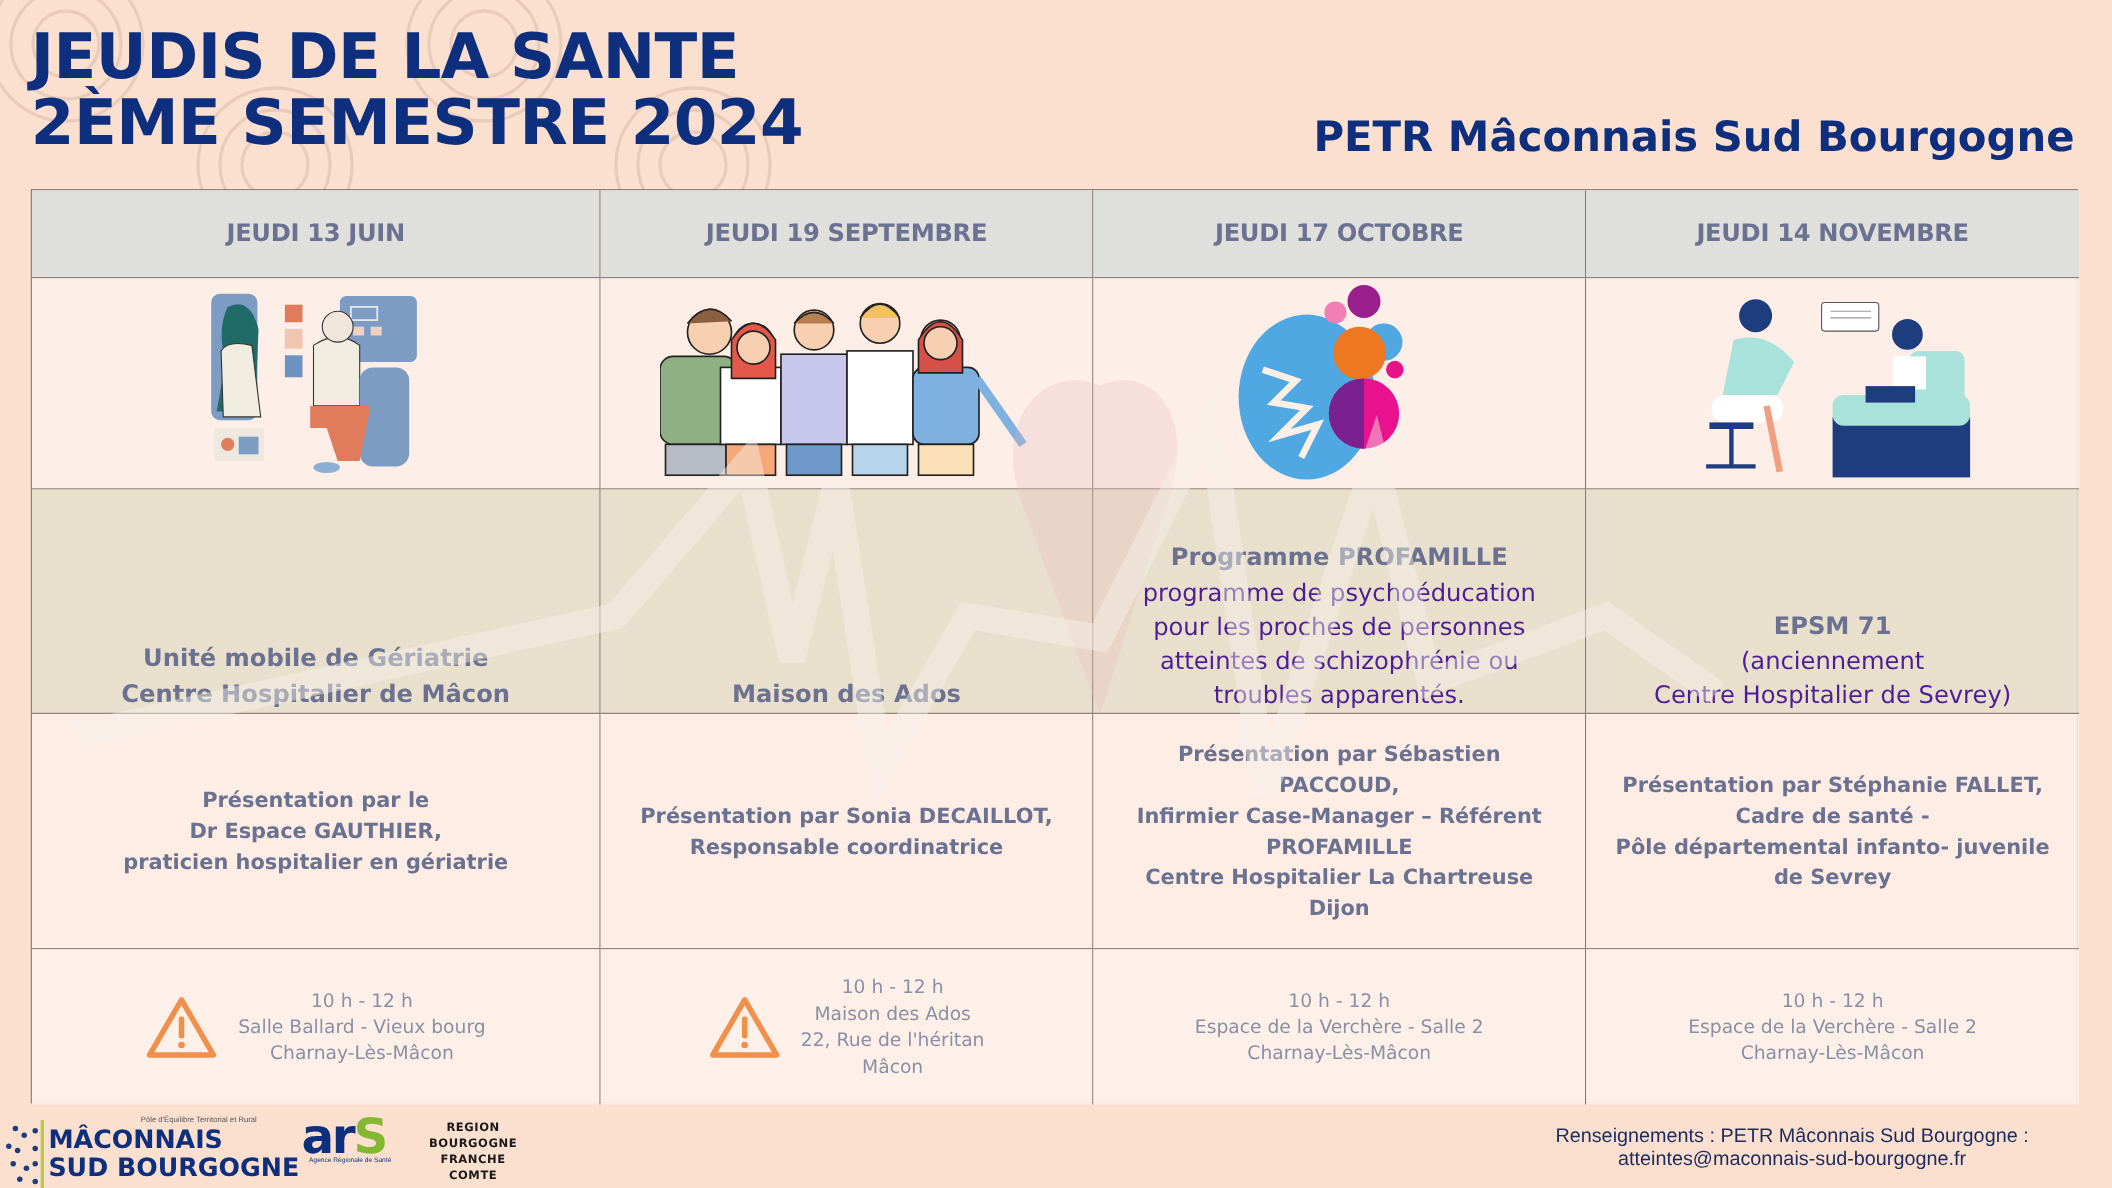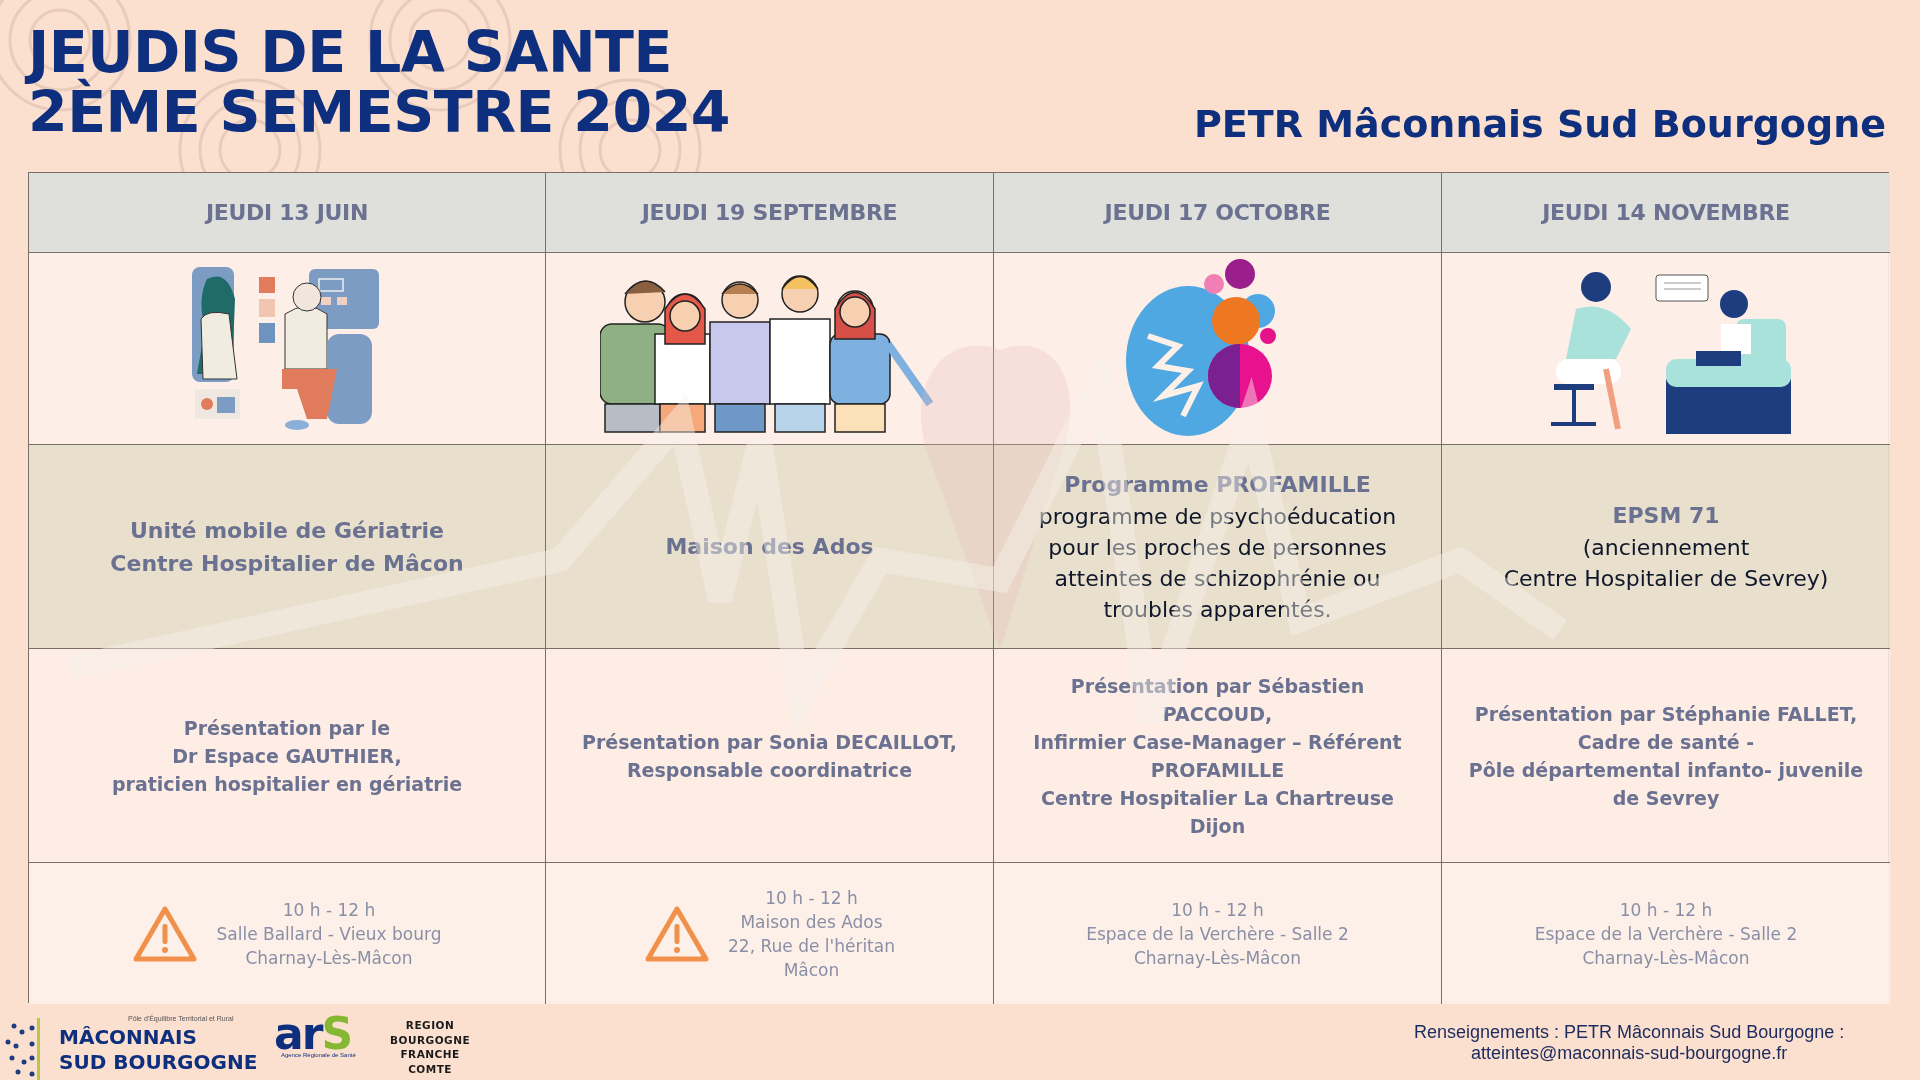--- a/index.html
+++ b/index.html
@@ -35,34 +35,34 @@
   }
   .cell {
     border-right: 1.5px solid #7a6e66; border-bottom: 1.5px solid #7a6e66;
     display: flex; align-items: center; justify-content: center;
     text-align: center; position: relative; z-index: 2;
   }
   .cell.lastcol { border-right: none; }
   .cell.lastrow { border-bottom: none; }
   .r-head { background: #dfdfdc; }
   .r-img { background: rgba(253,240,233,0.9); }
-  .r-title { background: rgba(230,222,205,0.92); }
+  .r-title { background: rgba(230,222,205,0.92); align-items: flex-end; }
   .r-pres { background: rgba(253,240,233,0.85); }
   .r-loc { background: rgba(253,240,233,0.95); }
   .head-label {
     font-family: "DejaVu Sans", sans-serif; font-weight: 700; font-size: 22px;
     color: #6b7190; letter-spacing: -0.3px;
   }
   .t-bold {
     font-family: "DejaVu Sans", sans-serif; font-weight: 700; font-size: 22px;
     line-height: 33px; color: #6b7190;
   }
   .t-light {
     font-family: "DejaVu Sans", sans-serif; font-weight: 400; font-size: 22px;
-    line-height: 31px; color: #0f172a;
+    line-height: 31px; color: #4c1d95;
   }
   .pres {
     font-family: "DejaVu Sans", sans-serif; font-weight: 700; font-size: 19px;
     line-height: 28px; color: #6b7190;
   }
   .loc {
     font-family: "DejaVu Sans", sans-serif; font-weight: 400; font-size: 17px;
     line-height: 24px; color: #8a8fa6;
   }
   .loc-wrap { display: flex; align-items: center; gap: 18px; }
@@ -74,22 +74,22 @@
   }
   .footer-left { position: absolute; left: 0; top: 1010px; height: 70px; width: 480px; }
   .contact {
     position: absolute; left: 1414px; top: 1022px;
     font-family: "Liberation Sans", sans-serif; font-size: 18px; line-height: 21px;
     color: #1b2b5e;
     text-align: center;
   }
   .msb-small { position: absolute; left: 128px; top: 1015px; font-size: 7px; color: #555; font-family: "Liberation Sans", sans-serif; }
   .msb-name {
-    position: absolute; left: 59px; top: 1025px;
-    font-family: "DejaVu Sans", sans-serif; font-weight: 700; font-size: 20px; line-height: 25px;
+    position: absolute; left: 44px; top: 1025px;
+    font-family: "DejaVu Sans", sans-serif; font-weight: 700; font-size: 23px; line-height: 25px;
     color: #0d2f7e; white-space: nowrap;
   }
   .ars-word {
     position: absolute; left: 274px; top: 1008px;
     font-family: "DejaVu Sans", sans-serif; font-weight: 700; font-size: 44px; color: #0d2f7e;
     letter-spacing: -2px;
   }
   .ars-s { color: #84b833; }
   .ars-sub { position: absolute; left: 281px; top: 1052px; font-size: 6px; color: #0d2f7e; font-family: "Liberation Sans", sans-serif; }
   .region {

